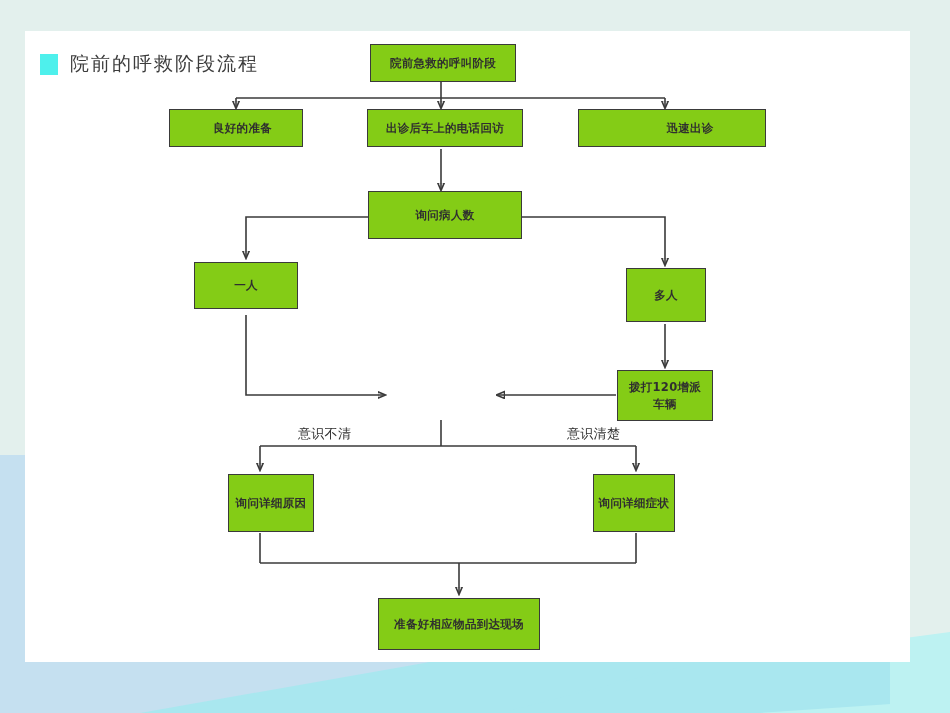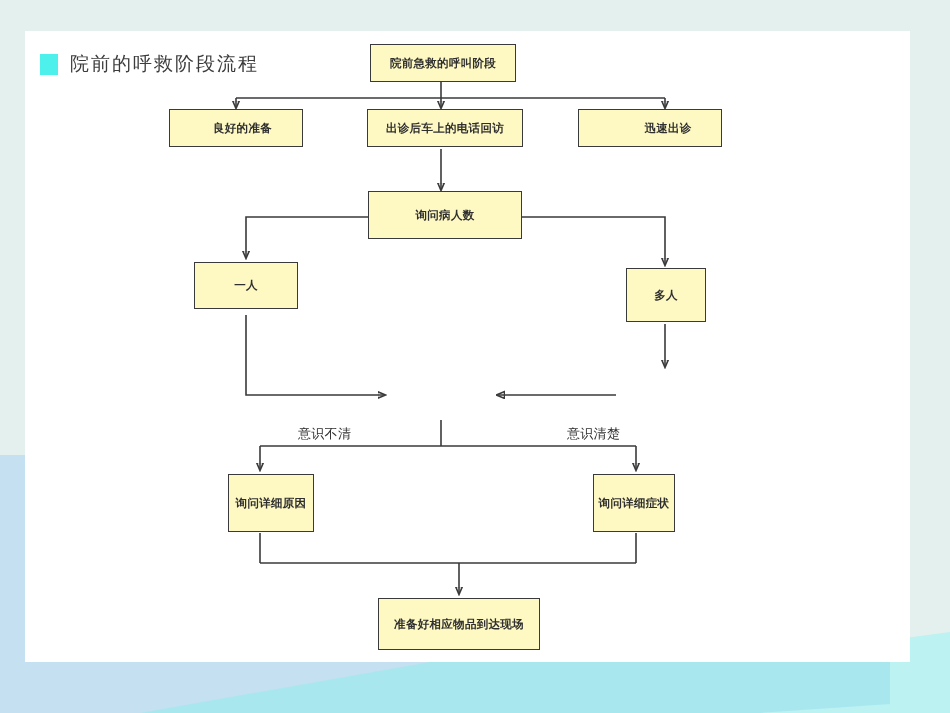--- a/index.html
+++ b/index.html
@@ -62,21 +62,21 @@
   .flow {
     position: absolute;
     left: 0; top: 0;
     width: 950px;
     height: 713px;
   }
   .node {
     position: absolute;
     box-sizing: border-box;
     border: 1.6px solid #3a3a3a;
-    background: #fef9c3;
+    background: #84cc16;
     display: flex;
     align-items: center;
     justify-content: center;
     text-align: center;
     font-size: 11.5px;
     font-weight: bold;
     color: #2f2f2f;
     line-height: 1.45;
     letter-spacing: 0.3px;
   }
@@ -162,28 +162,30 @@
       <path d="M260,563 L636,563"></path>
       <path d="M459,563 L459,594" marker-end="url(#ah)"></path>
     </svg>
 
     <div class="node" style="left:370px; top:44px; width:146px; height:38px;">院前急救的呼叫阶段</div>
 
     <div class="node" style="left:169px; top:109px; width:134px; height:38px;padding-left:13px;">良好的准备</div>
 
     <div class="node" style="left:367px; top:109px; width:156px; height:38px;">出诊后车上的电话回访</div>
 
-    <div class="node" style="left:578px; top:109px; width:144px; height:38px;padding-left:36px;">迅速出诊</div>
+    <div class="node" style="left:578px; top:109px; width:188px; height:38px;padding-left:36px;">迅速出诊</div>
 
     <div class="node" style="left:368px; top:191px; width:154px; height:48px;">询问病人数</div>
 
     <div class="node" style="left:194px; top:262px; width:104px; height:47px;">一人</div>
 
     <div class="node" style="left:626px; top:268px; width:80px; height:54px;">多人</div>
 
+    <div class="node" style="left:617px; top:370px; width:96px; height:51px; white-space:pre-line;">拨打120增派
+车辆</div>
 
 
     <div class="node" style="left:228px; top:474px; width:86px; height:58px;">询问详细原因</div>
 
     <div class="node" style="left:593px; top:474px; width:82px; height:58px;">询问详细症状</div>
 
     <div class="node" style="left:378px; top:598px; width:162px; height:52px;">准备好相应物品到达现场</div>
 
     <div class="edge-label" style="left:298px; top:425px;">意识不清</div>
 

